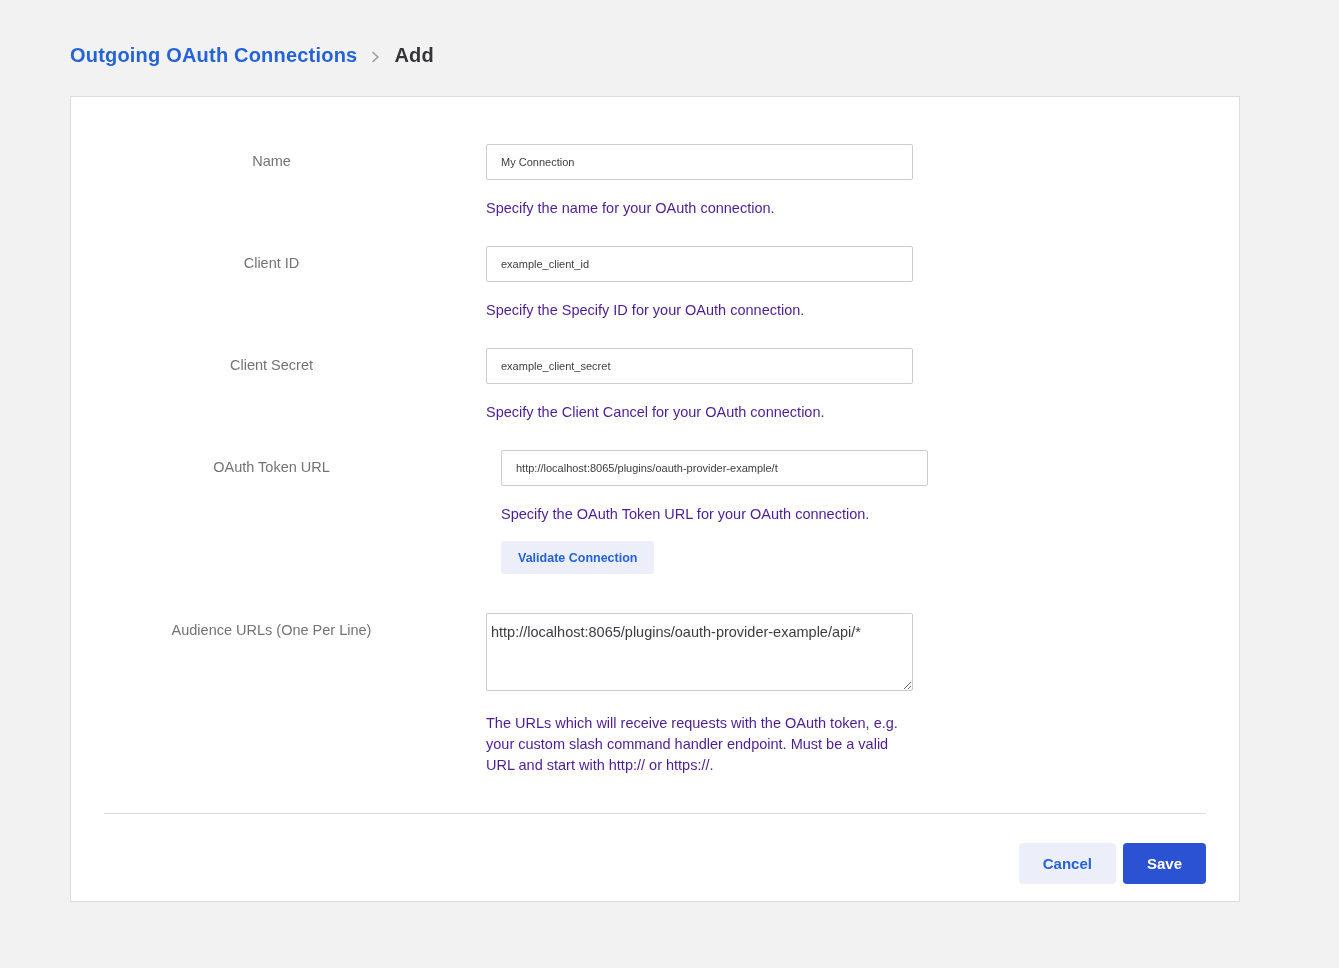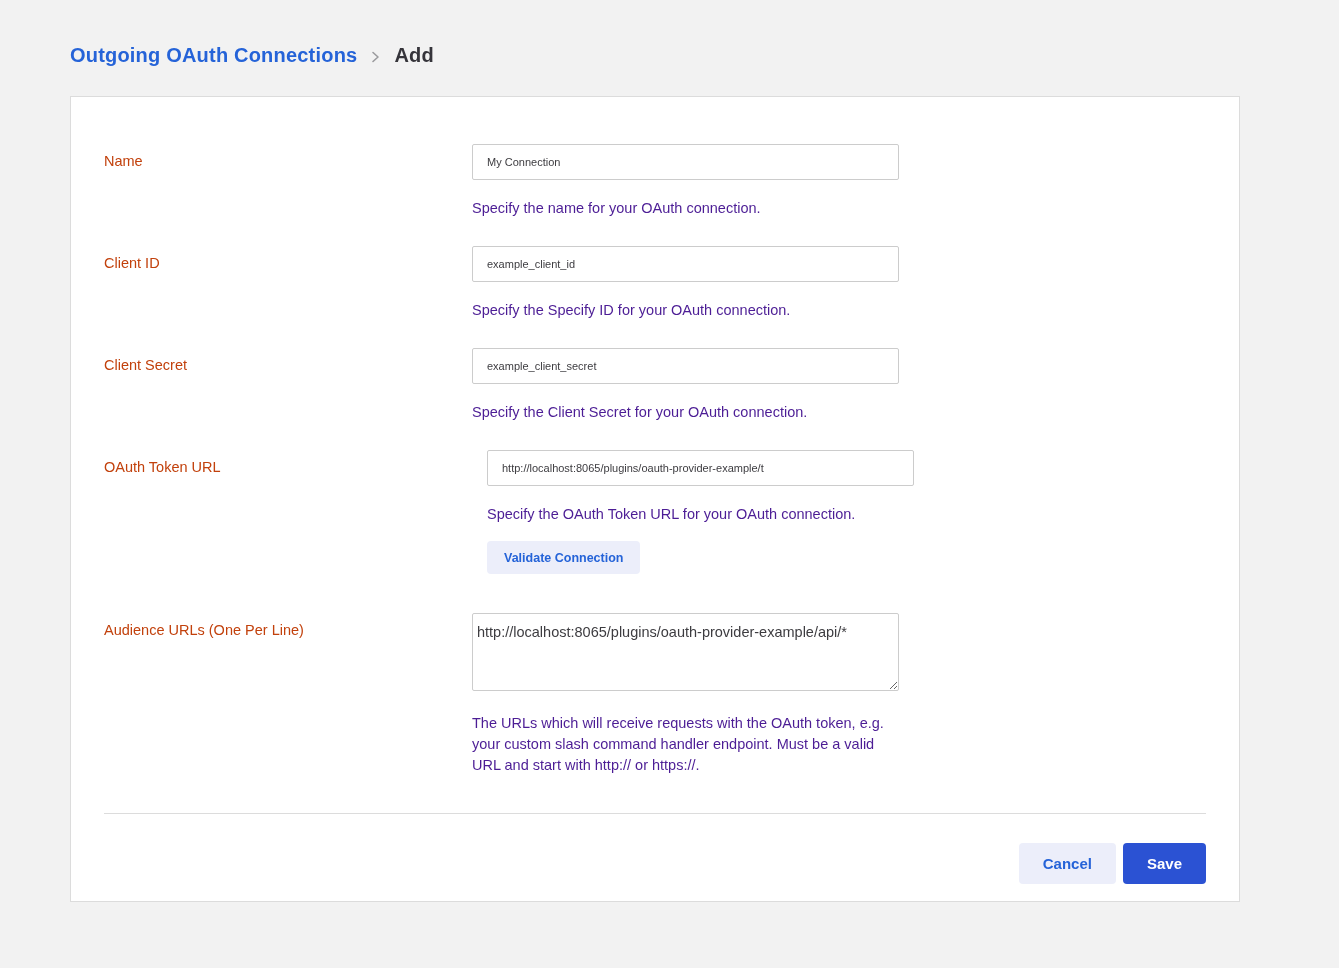--- a/index.html
+++ b/index.html
@@ -30,23 +30,23 @@
   .card {
     width: 1170px; height: 806px;
     margin: 28px 0 0 70px;
     background: #ffffff;
     border: 1px solid #dcdcdc;
     padding: 47px 33px 0 33px;
   }
   
   .form-row { display: flex; margin-bottom: 27px; }
   .row-label {
-    width: 335px; min-width: 335px; margin-right: 33px;
-    text-align: left; padding-top: 9px;
-    font-size: 14.5px; color: #c2410c;
+    width: 335px; min-width: 335px; margin-right: 47px;
+    text-align: center; padding-top: 9px;
+    font-size: 14.5px; color: #737373;
   }
   .row-content { width: 427px; }
   .text-input {
     width: 427px; height: 36px;
     border: 1px solid #cccccc; border-radius: 2px;
     padding: 12px 14px;
     font-size: 11px; color: #3d3c40;
     font-family: "Liberation Sans", sans-serif;
     background: #fff; outline: none;
   }
@@ -126,21 +126,21 @@
     <div class="row-content">
       <input class="text-input" type="text" value="example_client_id" style="">
       <div class="help-text">Specify the Specify ID for your OAuth connection.</div>
     </div>
   </div>
 
   <div class="form-row">
     <div class="row-label">Client Secret</div>
     <div class="row-content">
       <input class="text-input" type="text" value="example_client_secret" style="">
-      <div class="help-text">Specify the Client Secret for your OAuth connection.</div>
+      <div class="help-text">Specify the Client Cancel for your OAuth connection.</div>
     </div>
   </div>
 
   <div class="form-row oauth-row">
     <div class="row-label">OAuth Token URL</div>
     <div class="row-content">
       <input class="text-input" type="text" value="http://localhost:8065/plugins/oauth-provider-example/t" style="">
       <div class="help-text">Specify the OAuth Token URL for your OAuth connection.</div>
       <button class="validate-btn">Validate Connection</button>
     </div>

